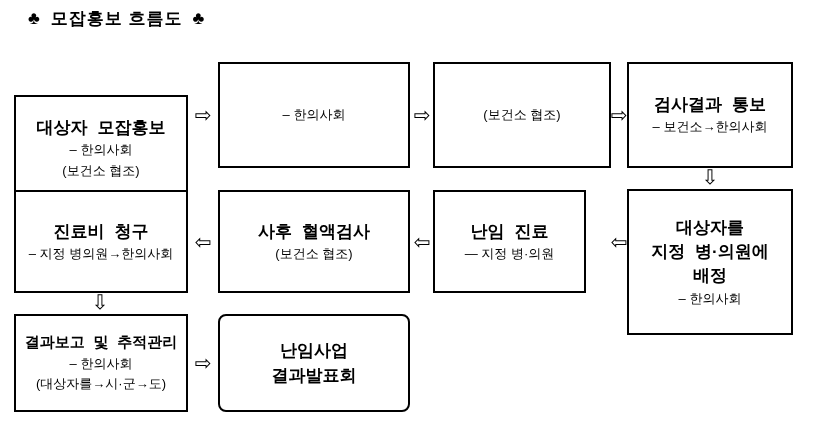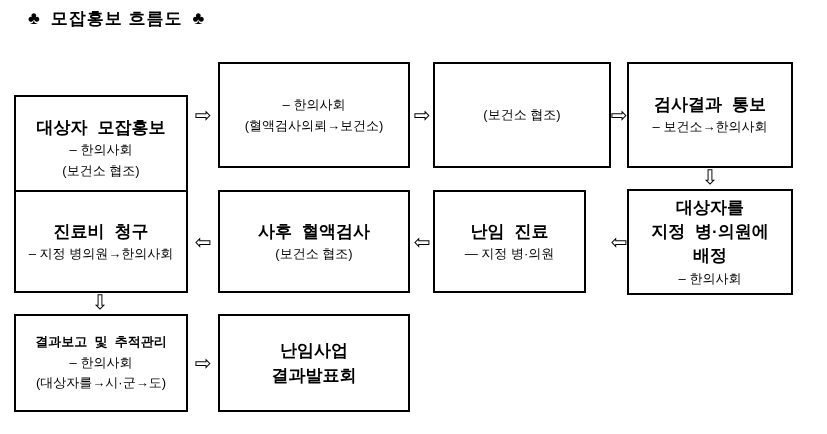--- a/index.html
+++ b/index.html
@@ -38,21 +38,21 @@
     gap: 3px;
     padding: 2px 4px;
   }
   .box-title {
     font-weight: bold;
     font-size: 17px;
     word-spacing: 0.3em;
     line-height: 1.25;
     white-space: nowrap;
   }
-  .box-title.tight { font-size: 13px; font-family: Liberation Serif, serif; }
+  .box-title.tight { font-size: 15px; }
   .box-sub, .box-note {
     font-size: 13px;
     line-height: 1.35;
     white-space: nowrap;
   }
   .arrow {
     position: absolute;
     font-size: 20px;
     line-height: 1;
     color: #000000;
@@ -61,24 +61,24 @@
   }
   
   .b-recruit   { left: 14px;  top: 62px;  width: 174px; height: 106px; margin-top: 33px; }
   .b-select    { left: 218px; top: 62px;  width: 192px; height: 106px; }
   .b-preblood  { left: 433px; top: 62px;  width: 178px; height: 106px; }
   .b-notify    { left: 627px; top: 62px;  width: 166px; height: 106px; align-items: center; }
   
   .b-claim     { left: 14px;  top: 190px; width: 174px; height: 103px; }
   .b-postblood { left: 218px; top: 190px; width: 192px; height: 103px; }
   .b-treatment { left: 433px; top: 190px; width: 153px; height: 103px; }
-  .b-assign    { left: 627px; top: 189px; width: 166px; height: 106px; }
+  .b-assign    { left: 627px; top: 189px; width: 166px; height: 146px; }
   
   .b-report    { left: 14px;  top: 314px; width: 174px; height: 98px; }
-  .b-present   { left: 218px; top: 314px; width: 192px; height: 98px; }
+  .b-present   { left: 218px; top: 314px; width: 192px; height: 98px; border-radius: 8px; }
   
   .a-r1-1 { left: 191px; top: 105px; }
   .a-r1-2 { left: 410px; top: 105px; }
   .a-r1-3 { left: 607px; top: 105px; }
   .a-down1 { left: 698px; top: 167px; }
   .a-r2-1 { left: 191px; top: 232px; }
   .a-r2-2 { left: 410px; top: 232px; }
   .a-r2-3 { left: 607px; top: 232px; }
   .a-down2 { left: 88px; top: 292px; }
   .a-r3-1 { left: 191px; top: 353px; }
@@ -97,21 +97,20 @@
   <div class="box b-recruit">
     <div class="box-title">대상자 모잡홍보</div>
     <div class="box-sub">– 한의사회</div>
     <div class="box-note">(보건소 협조)</div>
   </div>
 
   <div class="arrow a-r1-1">⇨</div>
 
   <div class="box b-select">
     <div class="box-sub">– 한의사회</div>
-    <div class="box-note">(혈액검사의뢰→보건소)</div>
   </div>
 
   <div class="arrow a-r1-2">⇨</div>
 
   <div class="box b-preblood">
     <div class="box-note">(보건소 협조)</div>
   </div>
 
   <div class="arrow a-r1-3">⇨</div>
 

